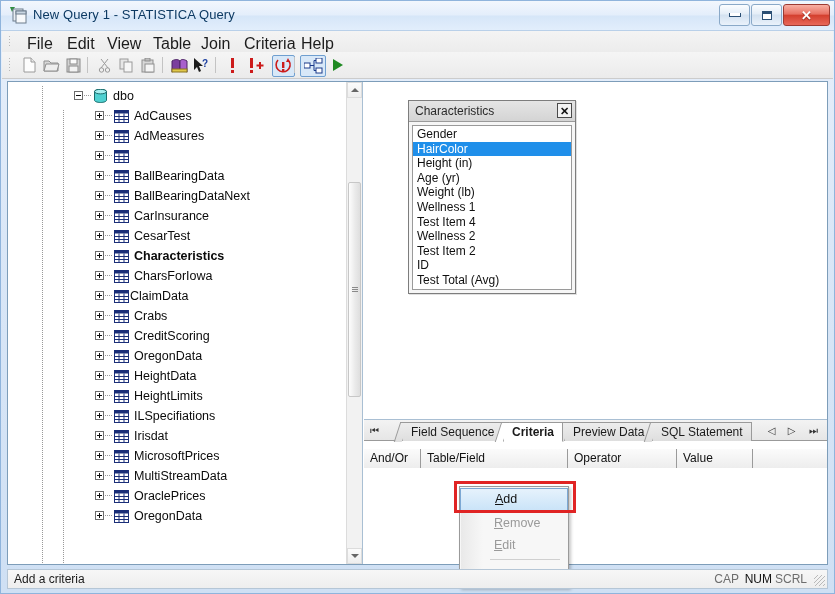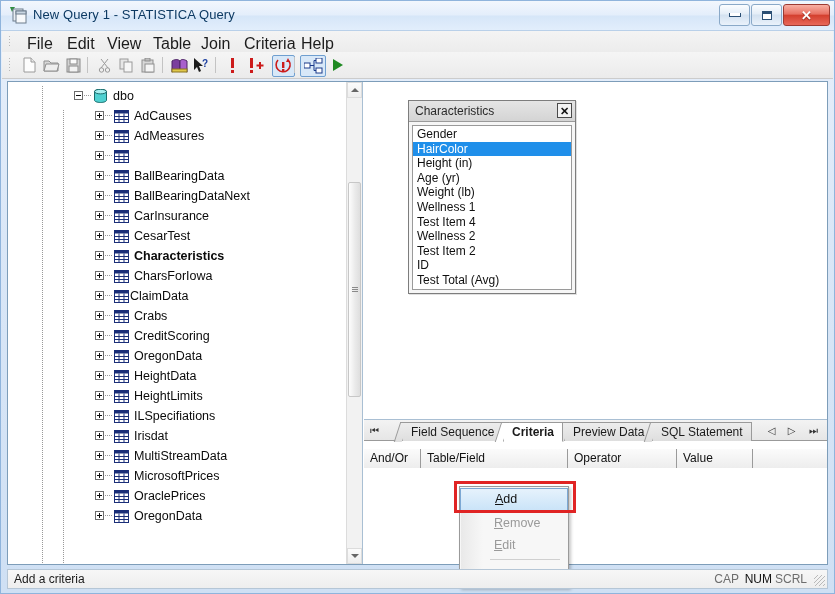--- a/index.html
+++ b/index.html
@@ -637,31 +637,31 @@
               <span class="tlabel" style="left:110px">Irisdat</span>
             </div>
             <div class="tnode">
               <span class="expander plus" style="left:71px"></span>
               <span class="hline" style="left:81px;width:8px"></span>
               <span class="ticon" style="left:90px"><svg width="15" height="13" viewBox="0 0 15 13">
                   <rect x="0.5" y="0.5" width="14" height="12" fill="#ffffff" stroke="#1a2e78"></rect>
                   <rect x="0.5" y="0.5" width="14" height="3" fill="#1a2e78"></rect>
                   <path d="M5 3.5v9M10 3.5v9M0.5 6.5h14M0.5 9.5h14" stroke="#1a2e78" stroke-width="1"></path>
                 </svg></span>
+              <span class="tlabel" style="left:110px">MicrosoftPrices</span>
+            </div>
+            <div class="tnode">
+              <span class="expander plus" style="left:71px"></span>
+              <span class="hline" style="left:81px;width:8px"></span>
+              <span class="ticon" style="left:90px"><svg width="15" height="13" viewBox="0 0 15 13">
+                  <rect x="0.5" y="0.5" width="14" height="12" fill="#ffffff" stroke="#1a2e78"></rect>
+                  <rect x="0.5" y="0.5" width="14" height="3" fill="#1a2e78"></rect>
+                  <path d="M5 3.5v9M10 3.5v9M0.5 6.5h14M0.5 9.5h14" stroke="#1a2e78" stroke-width="1"></path>
+                </svg></span>
               <span class="tlabel" style="left:110px">MultiStreamData</span>
-            </div>
-            <div class="tnode">
-              <span class="expander plus" style="left:71px"></span>
-              <span class="hline" style="left:81px;width:8px"></span>
-              <span class="ticon" style="left:90px"><svg width="15" height="13" viewBox="0 0 15 13">
-                  <rect x="0.5" y="0.5" width="14" height="12" fill="#ffffff" stroke="#1a2e78"></rect>
-                  <rect x="0.5" y="0.5" width="14" height="3" fill="#1a2e78"></rect>
-                  <path d="M5 3.5v9M10 3.5v9M0.5 6.5h14M0.5 9.5h14" stroke="#1a2e78" stroke-width="1"></path>
-                </svg></span>
-              <span class="tlabel" style="left:110px">MicrosoftPrices</span>
             </div>
             <div class="tnode">
               <span class="expander plus" style="left:71px"></span>
               <span class="hline" style="left:81px;width:8px"></span>
               <span class="ticon" style="left:90px"><svg width="15" height="13" viewBox="0 0 15 13">
                   <rect x="0.5" y="0.5" width="14" height="12" fill="#ffffff" stroke="#1a2e78"></rect>
                   <rect x="0.5" y="0.5" width="14" height="3" fill="#1a2e78"></rect>
                   <path d="M5 3.5v9M10 3.5v9M0.5 6.5h14M0.5 9.5h14" stroke="#1a2e78" stroke-width="1"></path>
                 </svg></span>
               <span class="tlabel" style="left:110px">OraclePrices</span>

